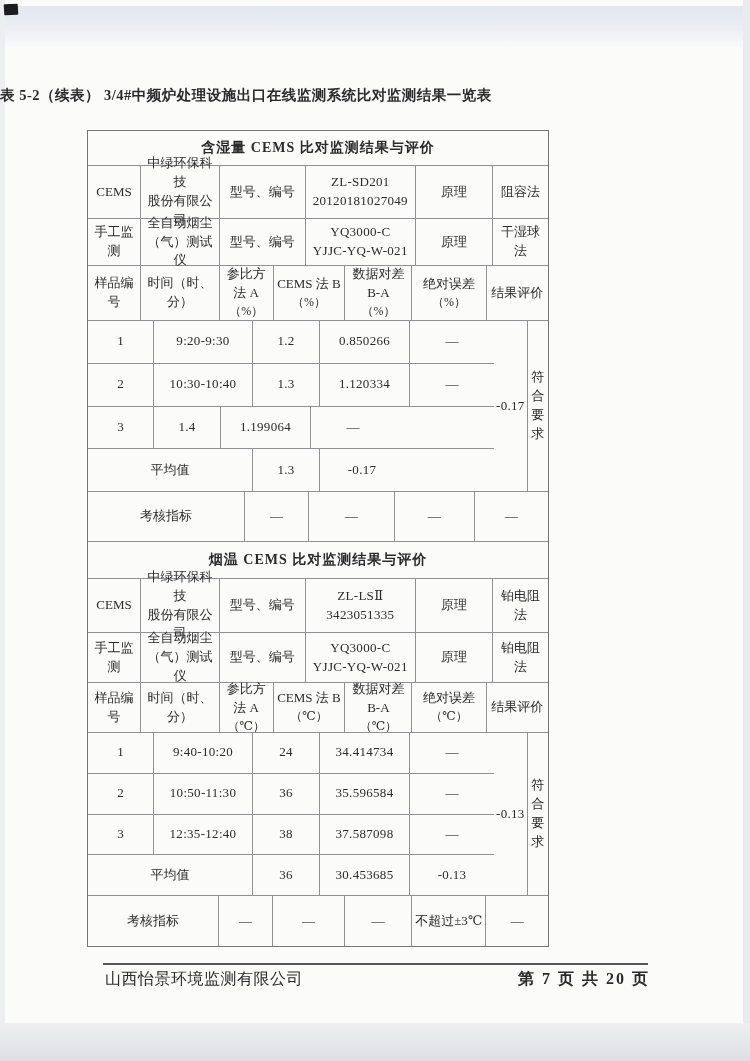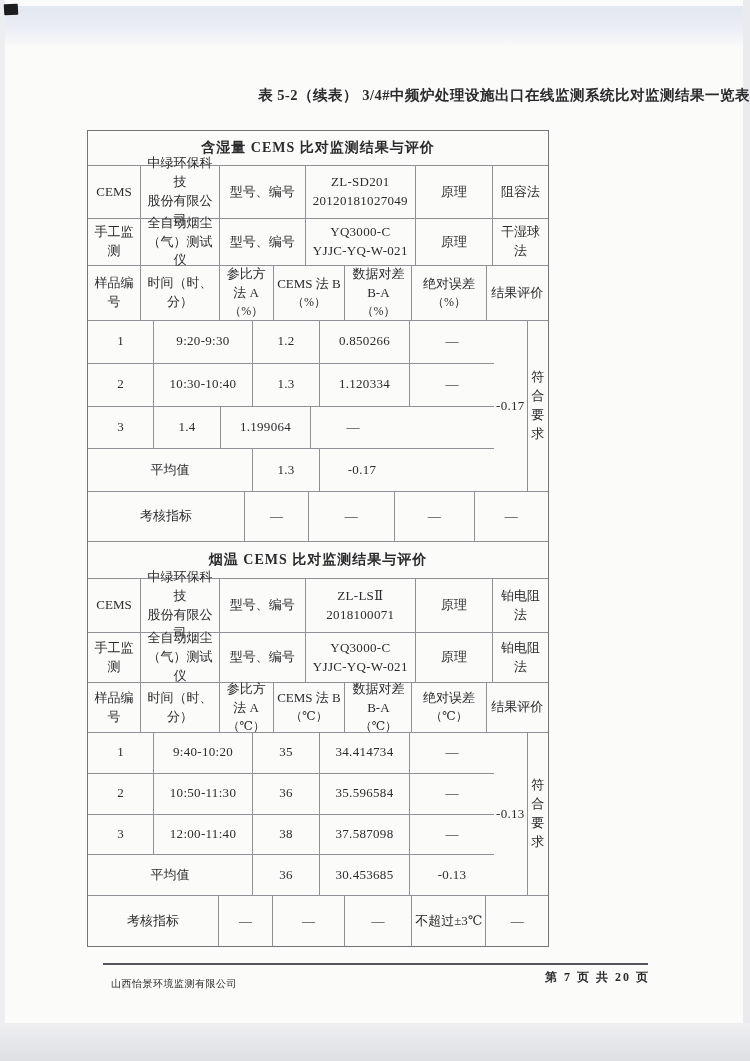--- a/index.html
+++ b/index.html
@@ -17,21 +17,21 @@
     color:var(--ink);
   }
   .top-band{position:absolute;left:0;top:6px;width:100%;height:42px;
     background:linear-gradient(180deg,#e3e7f0 0%,#eceef4 55%,#fbfbfa 100%);}
   .bottom-band{position:absolute;left:0;bottom:0;width:100%;height:38px;
     background:linear-gradient(180deg,#efeff1 0%,#dddfe3 100%);}
   .left-edge{position:absolute;left:0;top:0;width:5px;height:100%;background:#eceef0;}
   .right-edge{position:absolute;right:0;top:0;width:7px;height:100%;background:#e9ebee;}
   .corner-mark{position:absolute;left:4px;top:4px;width:14px;height:11px;
     background:#1d1d20;transform:rotate(-3deg);border-radius:1px;}
-  .doc-title{position:absolute;left:0;top:86px;width:100%;text-align:right;
+  .doc-title{position:absolute;left:0;top:86px;width:100%;text-align:left;
     font-size:14.5px;font-weight:bold;letter-spacing:.5px;}
   
   .tbl{position:absolute;left:87px;top:130px;width:462px;border:1px solid var(--line-dark);}
   .trow{display:flex;border-bottom:1px solid var(--line);align-items:stretch;}
   .trow:last-child{border-bottom:none;}
   .cell{display:flex;flex-direction:column;justify-content:center;align-items:center;
     text-align:center;border-right:1px solid var(--line);font-size:13px;line-height:1.45;
     padding:1px 2px;}
   .cell.last{border-right:none;}
   .section-cell{width:100%;justify-content:center;font-size:14px;font-weight:bold;
@@ -43,22 +43,22 @@
   
   .e0{width:66px}.e1{width:99px}.e2{width:107px}.e3{width:139px}.e4{width:96px}.e5{width:69px}
   
   .block{display:flex;}
   .bleft{display:flex;flex-direction:column;width:406px;}
   .brow{display:flex;border-bottom:1px solid var(--line);flex:1;}
   .brow:last-child{border-bottom:none;}
   .num{letter-spacing:.3px;}
   
   .footer-rule{position:absolute;left:103px;top:963px;width:545px;height:2px;background:#55565a;}
-  .footer-company{position:absolute;left:111px;top:969px;font-size:10px;letter-spacing:.5px;margin-top:8px;}
-  .footer-page{position:absolute;right:100px;top:969px;font-size:12px;font-weight:bold;letter-spacing:2px;}
+  .footer-company{position:absolute;left:105px;top:969px;font-size:16px;letter-spacing:.5px;}
+  .footer-page{position:absolute;right:100px;top:969px;font-size:16px;font-weight:bold;letter-spacing:2px;}
 </style>
 </head>
 <body>
 
 <div class="canvas">
   <div class="top-band"></div>
   <div class="left-edge"></div>
   <div class="right-edge"></div>
   <div class="bottom-band"></div>
   <div class="corner-mark"></div>
@@ -169,21 +169,21 @@
 
     <div class="trow" style="height:54px">
       <div class="cell e0">CEMS</div>
       <div class="cell e1">
         <span>中绿环保科技</span>
         <span>股份有限公司</span>
       </div>
       <div class="cell e2">型号、编号</div>
       <div class="cell e3 num">
         <span>ZL-LSⅡ</span>
-        <span>2018100071</span>
+        <span>3423051335</span>
       </div>
       <div class="cell e4">原理</div>
       <div class="cell e5 last">铂电阻法</div>
     </div>
 
     <div class="trow" style="height:50px">
       <div class="cell e0">手工监测</div>
       <div class="cell e1">
         <span>全自动烟尘</span>
         <span>（气）测试仪</span>
@@ -217,34 +217,34 @@
         <span class="unit">（℃）</span>
       </div>
       <div class="cell c6 last">结果评价</div>
     </div>
 
     <div class="trow block" style="height:163px">
       <div class="bleft">
         <div class="brow" style="height:43px">
           <div class="cell c0">1</div>
           <div class="cell c1 num">9:40-10:20</div>
-          <div class="cell c2 num">35</div>
+          <div class="cell c2 num">24</div>
           <div class="cell c3 num">34.414734</div>
           <div class="cell c4 last">—</div>
         </div>
         <div class="brow" style="height:40px">
           <div class="cell c0">2</div>
           <div class="cell c1 num">10:50-11:30</div>
           <div class="cell c2 num">36</div>
           <div class="cell c3 num">35.596584</div>
           <div class="cell c4 last">—</div>
         </div>
         <div class="brow" style="height:37px">
           <div class="cell c0">3</div>
-          <div class="cell c1 num">12:00-11:40</div>
+          <div class="cell c1 num">12:35-12:40</div>
           <div class="cell c2 num">38</div>
           <div class="cell c3 num">37.587098</div>
           <div class="cell c4 last">—</div>
         </div>
         <div class="brow" style="height:43px">
           <div class="cell cm">平均值</div>
           <div class="cell c2 num">36</div>
           <div class="cell c3 num">30.453685</div>
           <div class="cell c4 num last">-0.13</div>
         </div>

